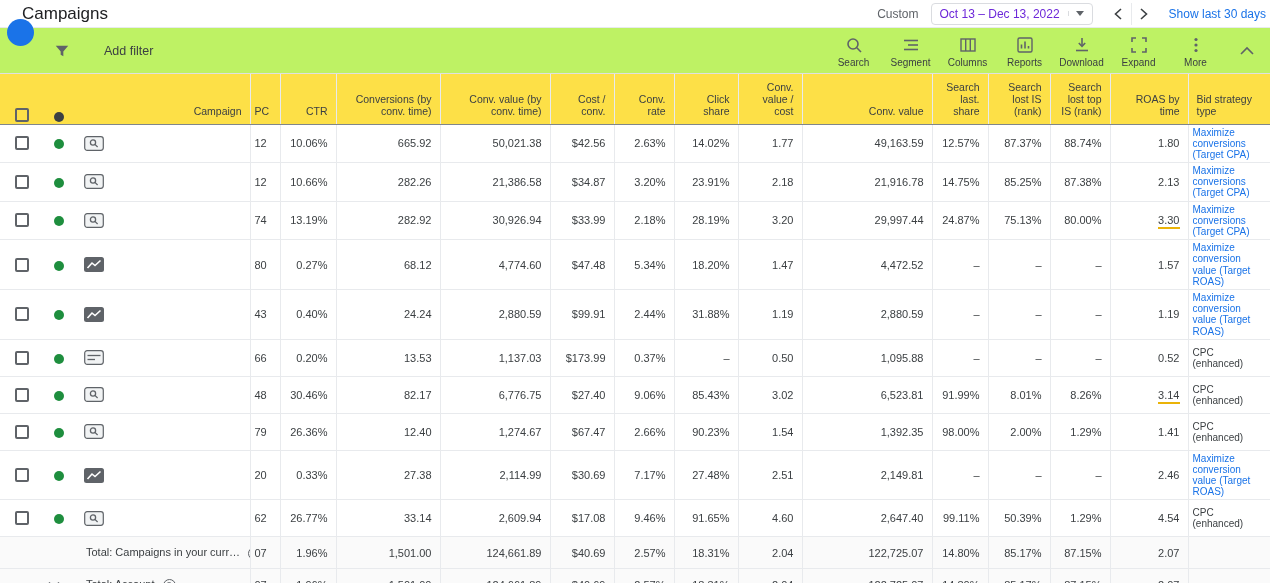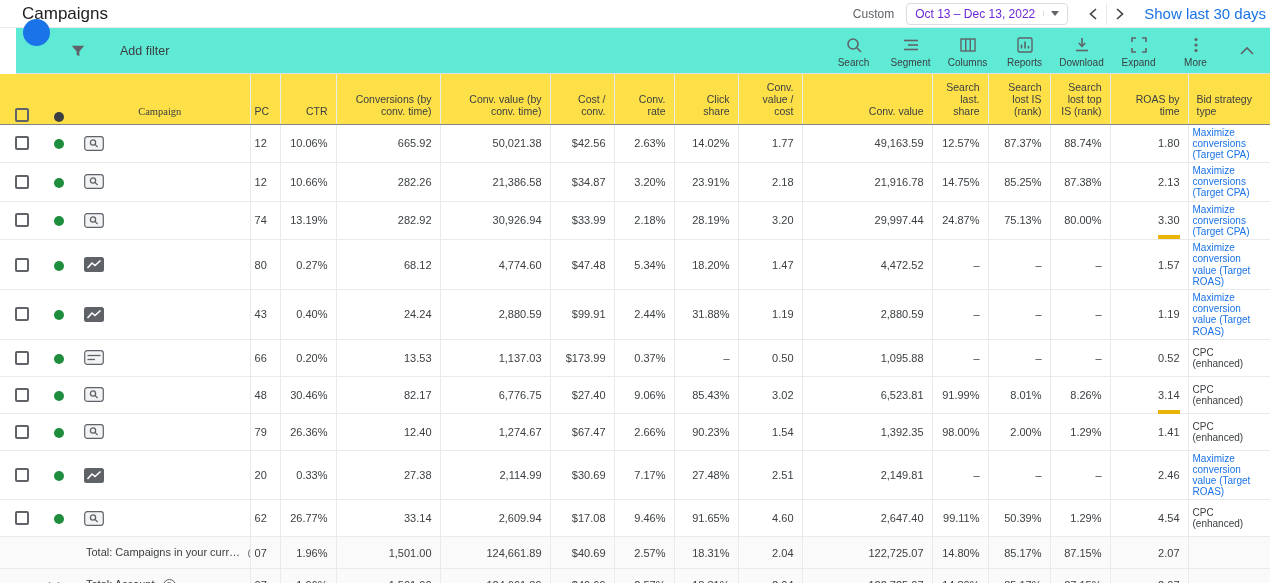--- a/index.html
+++ b/index.html
@@ -11,57 +11,57 @@
     border-bottom: 1px solid #e8eaed; background: #fff; position: relative; z-index: 3; }
   .page-title { font-size: 17px; color: #202124; }
   .topbar-right { margin-left: auto; display: flex; align-items: center; gap: 12px; }
   .custom-label { font-size: 12px; color: #5f6368; }
   .datebox { display: flex; align-items: center; border: 1px solid #dadce0; border-radius: 4px;
     padding: 3px 8px; font-size: 12px; color: #6d28d9; cursor: pointer; gap: 8px; background:#fff; }
   .datebox .caret { border-left: 1px solid #dadce0; padding-left: 7px; display:flex; align-items:center; }
   .nav-group { display: flex; align-items: center; }
   .nav-btn { width: 26px; height: 22px; display: flex; align-items: center; justify-content: center; cursor: pointer; }
   .nav-btn + .nav-btn { border-left: 1px solid #e8eaed; }
-  .show-link { font-size: 15px; color: #1a73e8; cursor: pointer; white-space: nowrap; }
+  .show-link { font-size: 12px; color: #1a73e8; cursor: pointer; white-space: nowrap; }
 
   
-  .toolbar { height: 46px; display: flex; align-items: center; background: #5eead4;
-    border-bottom: 1px solid #e0e0e0; position: relative; margin-left: 16px; }
+  .toolbar { height: 46px; display: flex; align-items: center; background: #bef264;
+    border-bottom: 1px solid #e0e0e0; position: relative; }
   .fab { position: absolute; left: 7px; top: -9px; width: 27px; height: 27px;
     border-radius: 50%; background: #1a73e8; z-index: 4; cursor: pointer; }
   .filter-icon { margin-left: 54px; cursor: pointer; }
   .add-filter { margin-left: 34px; font-size: 12.5px; color: #3c4043; cursor: pointer; }
   .actions { margin-left: auto; display: flex; align-items: flex-start; }
   .action { width: 57px; display: flex; flex-direction: column; align-items: center;
     gap: 3px; cursor: pointer; padding-top: 2px; }
   .action span { font-size: 10px; color: #3c4043; }
   .collapse-btn { width: 46px; display: flex; justify-content: center; cursor: pointer; }
 
   
   table { border-collapse: collapse; table-layout: fixed; width: 1270px; font-size: 11px; color: #3c4043; }
   thead tr { height: 50px; }
   th { font-weight: 400; font-size: 10.5px; color: #3c4043; vertical-align: bottom;
     padding: 4px 8px 7px 8px; border-bottom: 1px solid #80868b; background: #fde047; text-align: right; }
-  th.h-campaign { text-align: center; padding-left: 4px; font-family: Liberation Serif, serif; }
+  th.h-campaign { text-align: right; padding-left: 4px; }
   td { padding: 2px 8px; vertical-align: middle; border-bottom: 1px solid #e8eaed; }
   .num { text-align: right; }
   .pcol { text-align: left; padding-left: 4px; }
   .vl { border-left: 1px solid #e8eaed; }
   tr.normal { height: 37px; }
   tr.tall { height: 46px; }
   tr.total { height: 32px; background: #fafafa; }
   .c-cb, .c-dot, .c-icon { text-align: center; padding: 2px 0; }
   .cb { display: inline-block; width: 14px; height: 14px; border: 2px solid #5f6368;
     border-radius: 2px; cursor: pointer; vertical-align: middle; }
   .dot { display: inline-block; width: 10px; height: 10px; border-radius: 50%; vertical-align: middle; }
   .dot.green { background: #1e8e3e; }
   .dot.dark { background: #3c4043; cursor: pointer; }
   .bid { font-size: 10px; line-height: 1.12; text-align: left; padding: 2px 4px; color: #3c4043; }
   .bid.blue { color: #1a73e8; cursor: pointer; }
-  .u-red { border-bottom: 4px solid #eab308; padding-bottom: 9px; }
+  .u-red { border-bottom: 2px solid #eab308; padding-bottom: 1px; }
   .total-label { position: relative; padding-left: 86px; font-size: 11px; white-space: nowrap; overflow: hidden; }
   .total-chevron { position: absolute; left: 48px; top: 50%; transform: translateY(-50%); cursor: pointer; }
   .qicon { display: inline-block; width: 13px; height: 13px; border: 1px solid #5f6368; border-radius: 50%;
     font-size: 9px; line-height: 11px; text-align: center; color: #5f6368; margin-left: 8px; cursor: pointer; }
   svg { display: block; }
 </style>
 </head>
 <body>
 
 <div class="topbar">

